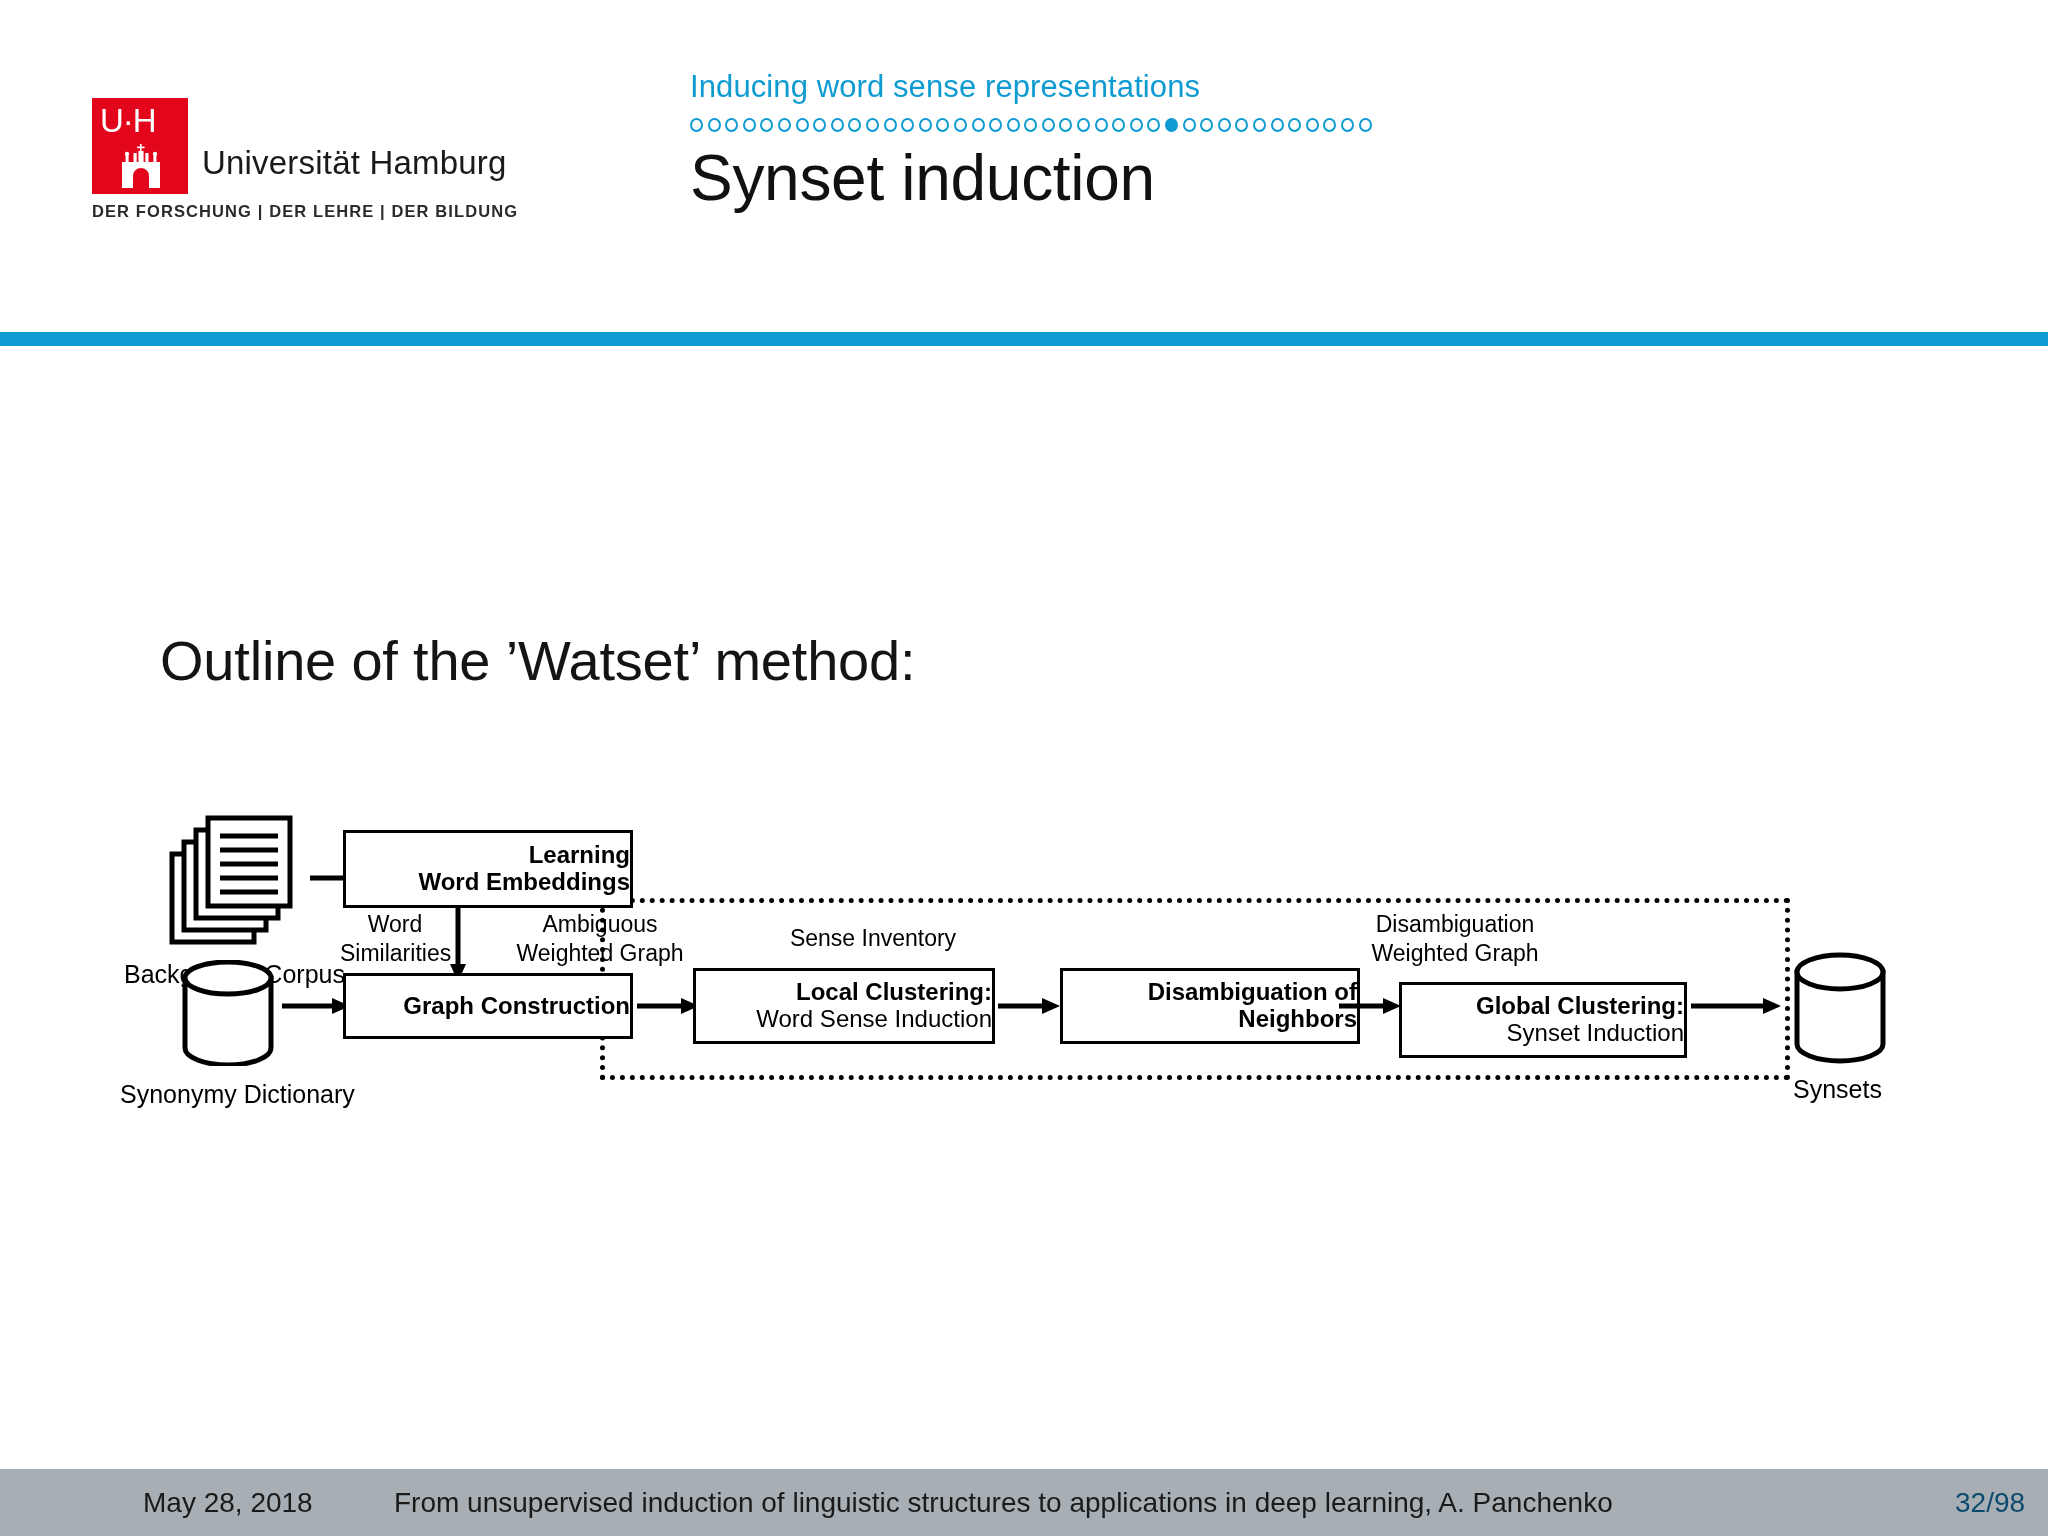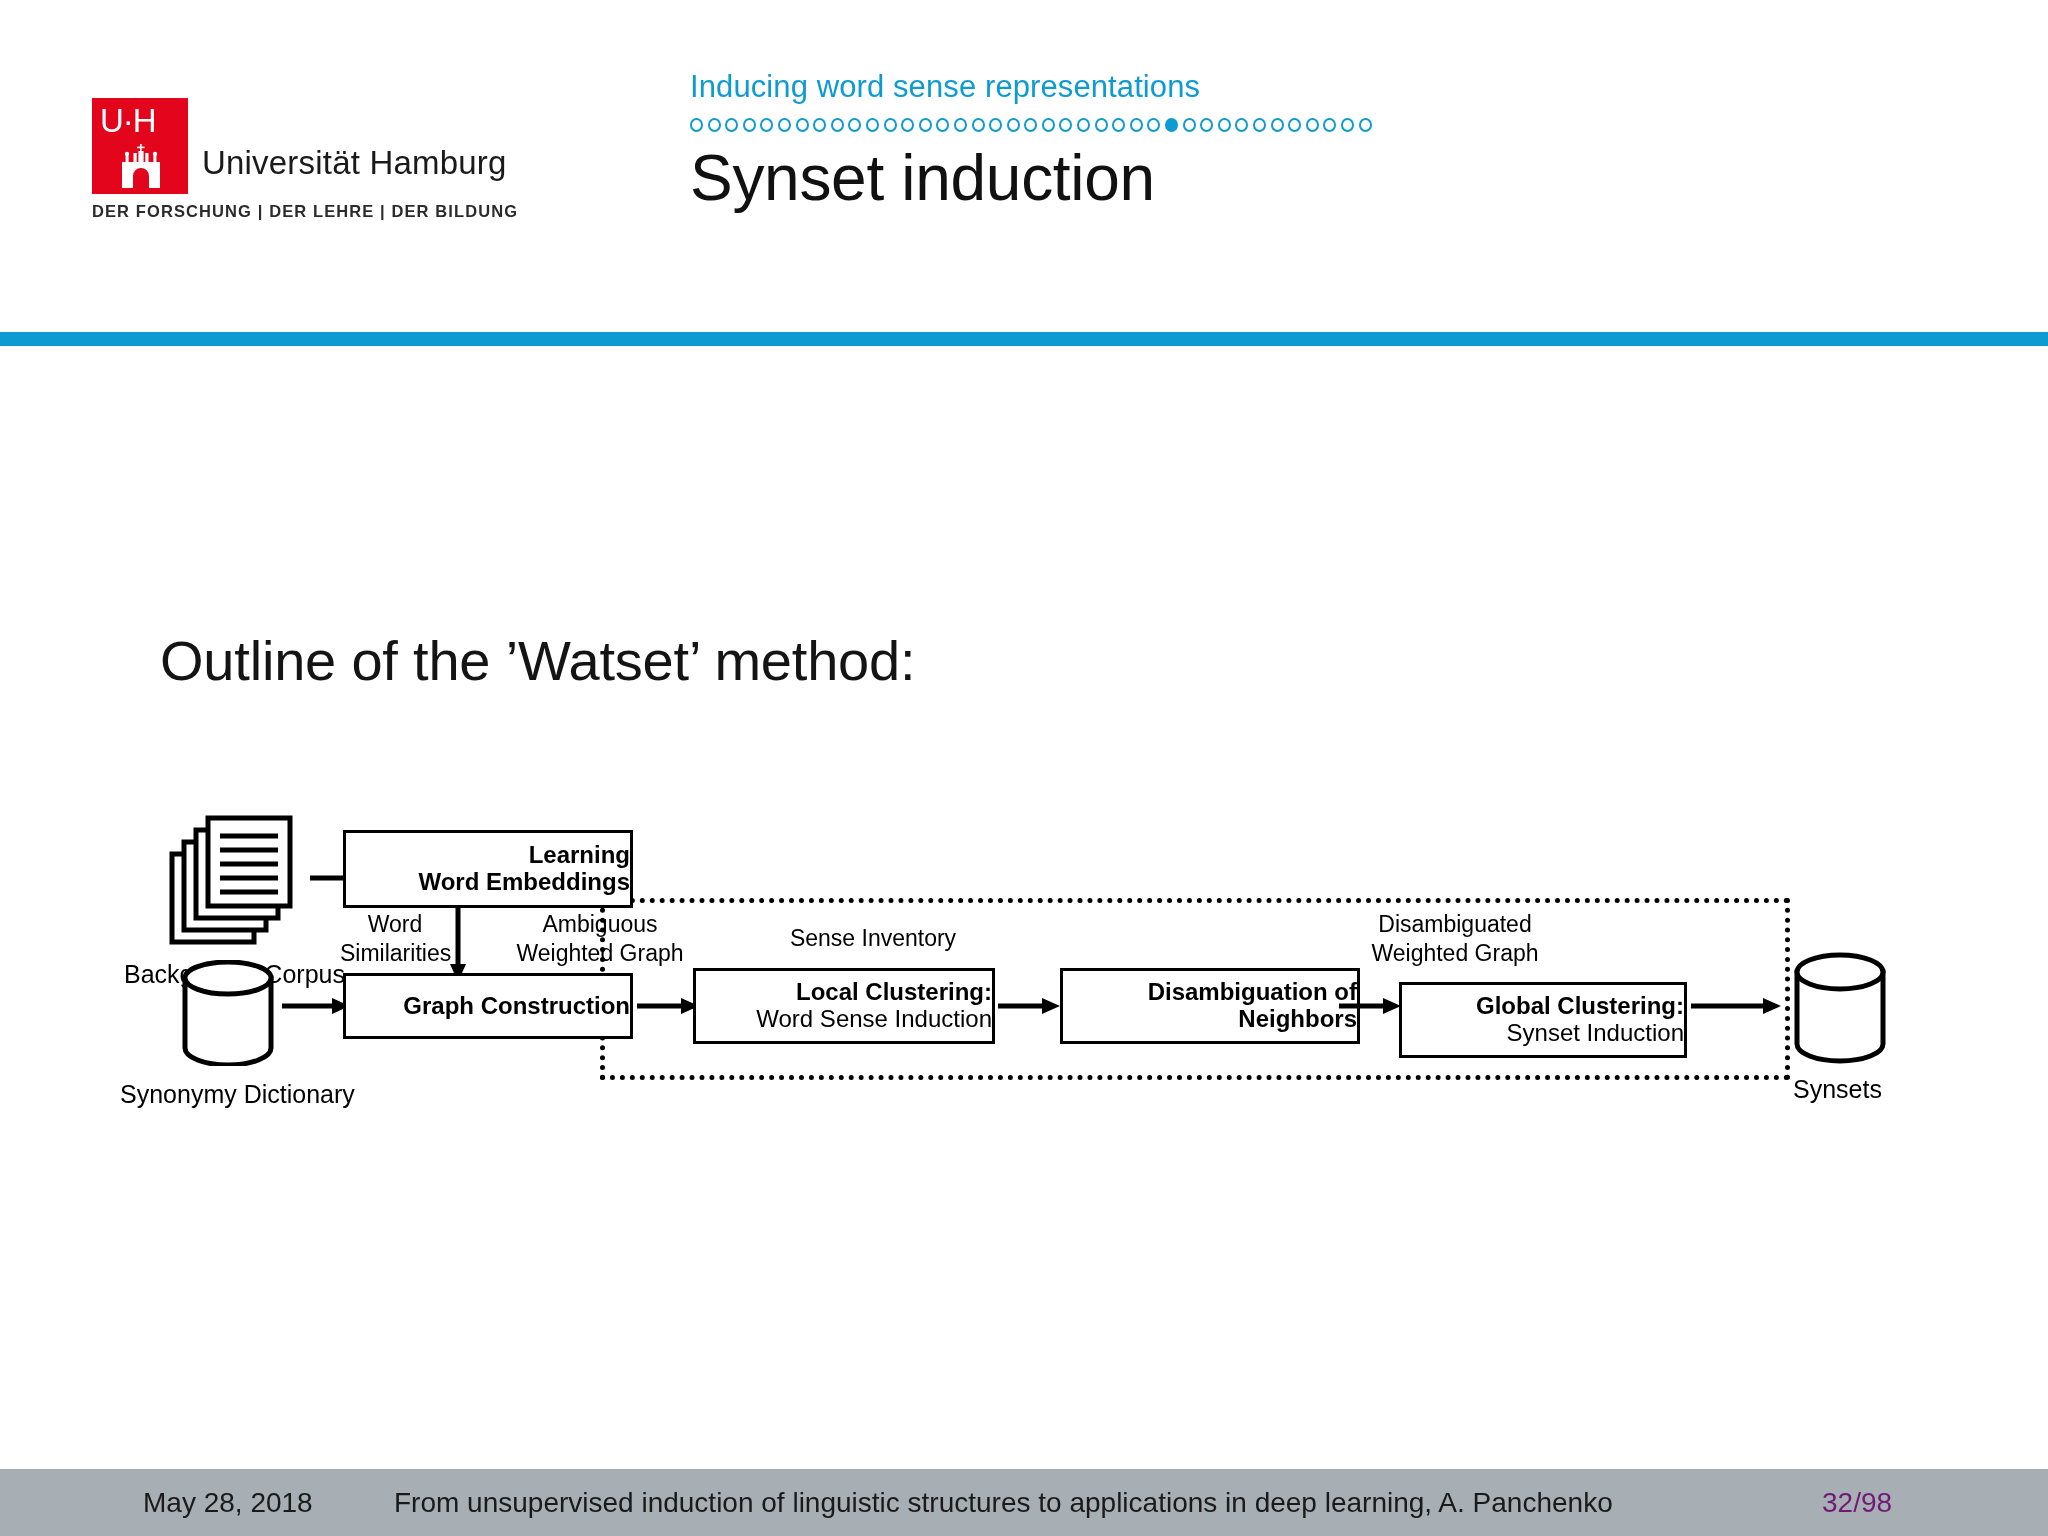--- a/index.html
+++ b/index.html
@@ -207,23 +207,23 @@
   }
   #footer-text {
     position: absolute;
     left: 355px; top: 18px;
     font-size: 28px;
     color: #1a1a1a;
     white-space: nowrap;
   }
   #footer-page {
     position: absolute;
-    left: 1783px; top: 18px;
+    left: 1916px; top: 18px;
     font-size: 28px;
-    color: #701a75;
+    color: #0c4a6e;
     white-space: nowrap;
   }
 </style>
 </head>
 <body>
 
 <div id="header">
 
   <div id="header-center">
     <div id="section-title">Inducing word sense representations</div>
@@ -384,21 +384,21 @@
     <span class="proc-line-bold">Disambiguation of</span>
     <span class="proc-line-bold">Neighbors</span>
   </div>
 
   <svg class="arrow-svg" style="left: 1199px; top: 186px;" width="62" height="20" viewBox="0 0 62 20">
     <line x1="0" y1="10" x2="44" y2="10" stroke="#000" stroke-width="5"></line>
     <polygon points="44,2 62,10 44,18" fill="#000"></polygon>
   </svg>
 
   <div class="edge-label" style="left: 1175px; top: 100px; width: 280px; text-align: center;">
-    <div>Disambiguated</div>
+    <div>Disambiguation</div>
     <div>Weighted Graph</div>
   </div>
 
   <div class="proc-box" style="left: 1259px; top: 172px; width: 288px; height: 76px;">
     <span class="proc-line-bold">Global Clustering:</span>
     <span class="proc-line-reg">Synset Induction</span>
   </div>
 
   <svg class="arrow-svg" style="left: 1551px; top: 186px;" width="90" height="20" viewBox="0 0 90 20">
     <line x1="0" y1="10" x2="72" y2="10" stroke="#000" stroke-width="5"></line>

